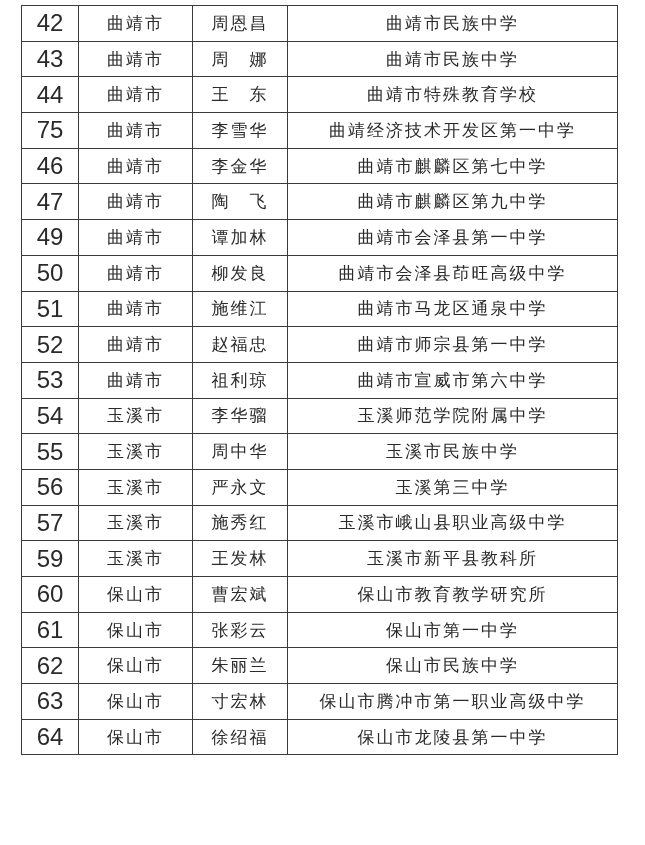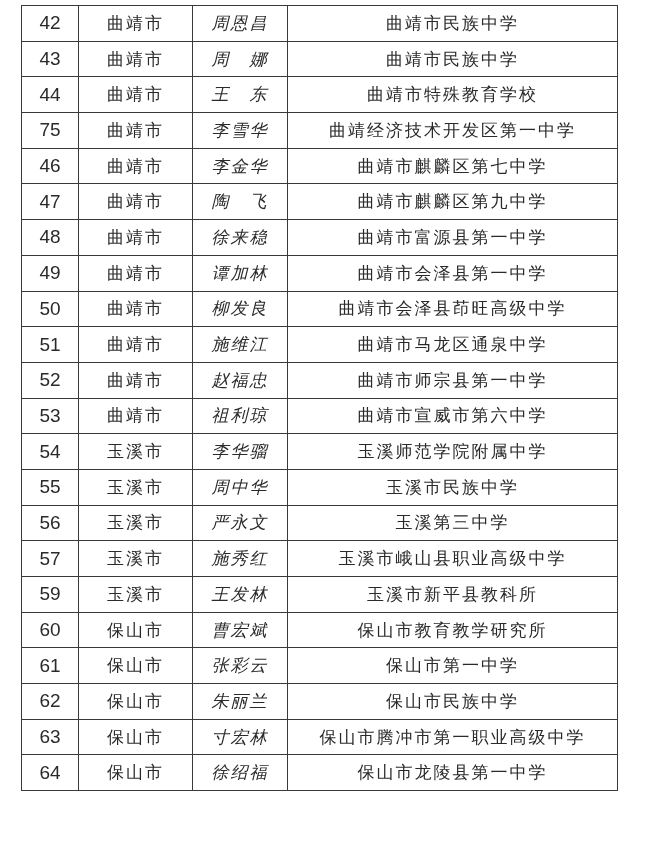--- a/index.html
+++ b/index.html
@@ -13,23 +13,23 @@
   td {
     border:1.5px solid #3a3a3a;
     height:34.7px;
     padding:0;
     text-align:center;
     vertical-align:middle;
     font-size:17px;
     letter-spacing:2px;
     white-space:nowrap;
   }
-  td.no { width:56px; font-family:"Liberation Sans", sans-serif; font-size:19px; letter-spacing:0; }
+  td.no { width:56px; font-family:"Liberation Sans", sans-serif; font-size:24px; letter-spacing:0; }
   td.city { width:113px;margin-left:37px; }
-  td.name { width:94px;font-style:italic; }
+  td.name { width:94px; }
   td.unit { width:329px; }
 </style>
 </head>
 <body>
 
 <table>
   <tbody id="rows">
       <tr>
         <td class="no">42</td>
         <td class="city">曲靖市</td>
@@ -58,26 +58,20 @@
         <td class="no">46</td>
         <td class="city">曲靖市</td>
         <td class="name">李金华</td>
         <td class="unit">曲靖市麒麟区第七中学</td>
       </tr>
       <tr>
         <td class="no">47</td>
         <td class="city">曲靖市</td>
         <td class="name">陶　飞</td>
         <td class="unit">曲靖市麒麟区第九中学</td>
-      </tr>
-      <tr>
-        <td class="no">48</td>
-        <td class="city">曲靖市</td>
-        <td class="name">徐来稳</td>
-        <td class="unit">曲靖市富源县第一中学</td>
       </tr>
       <tr>
         <td class="no">49</td>
         <td class="city">曲靖市</td>
         <td class="name">谭加林</td>
         <td class="unit">曲靖市会泽县第一中学</td>
       </tr>
       <tr>
         <td class="no">50</td>
         <td class="city">曲靖市</td>

